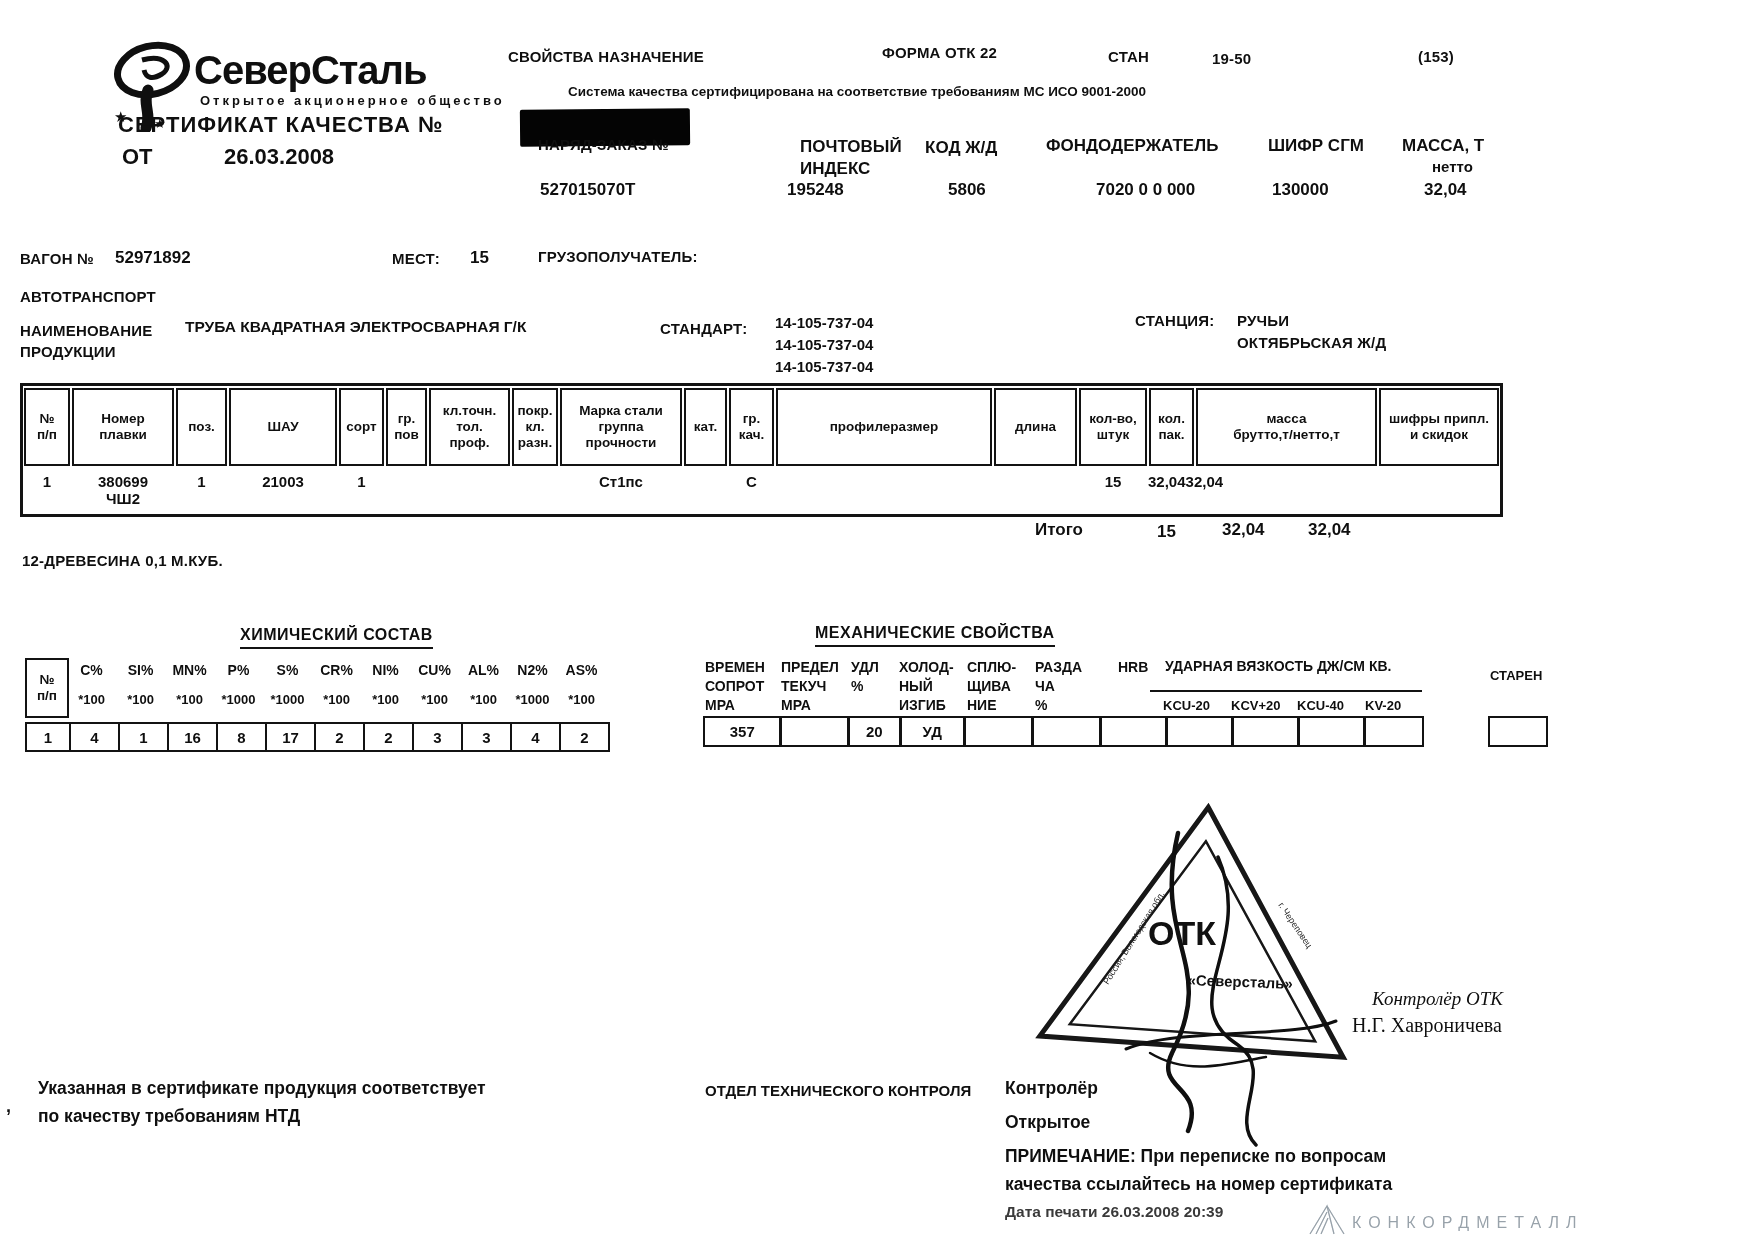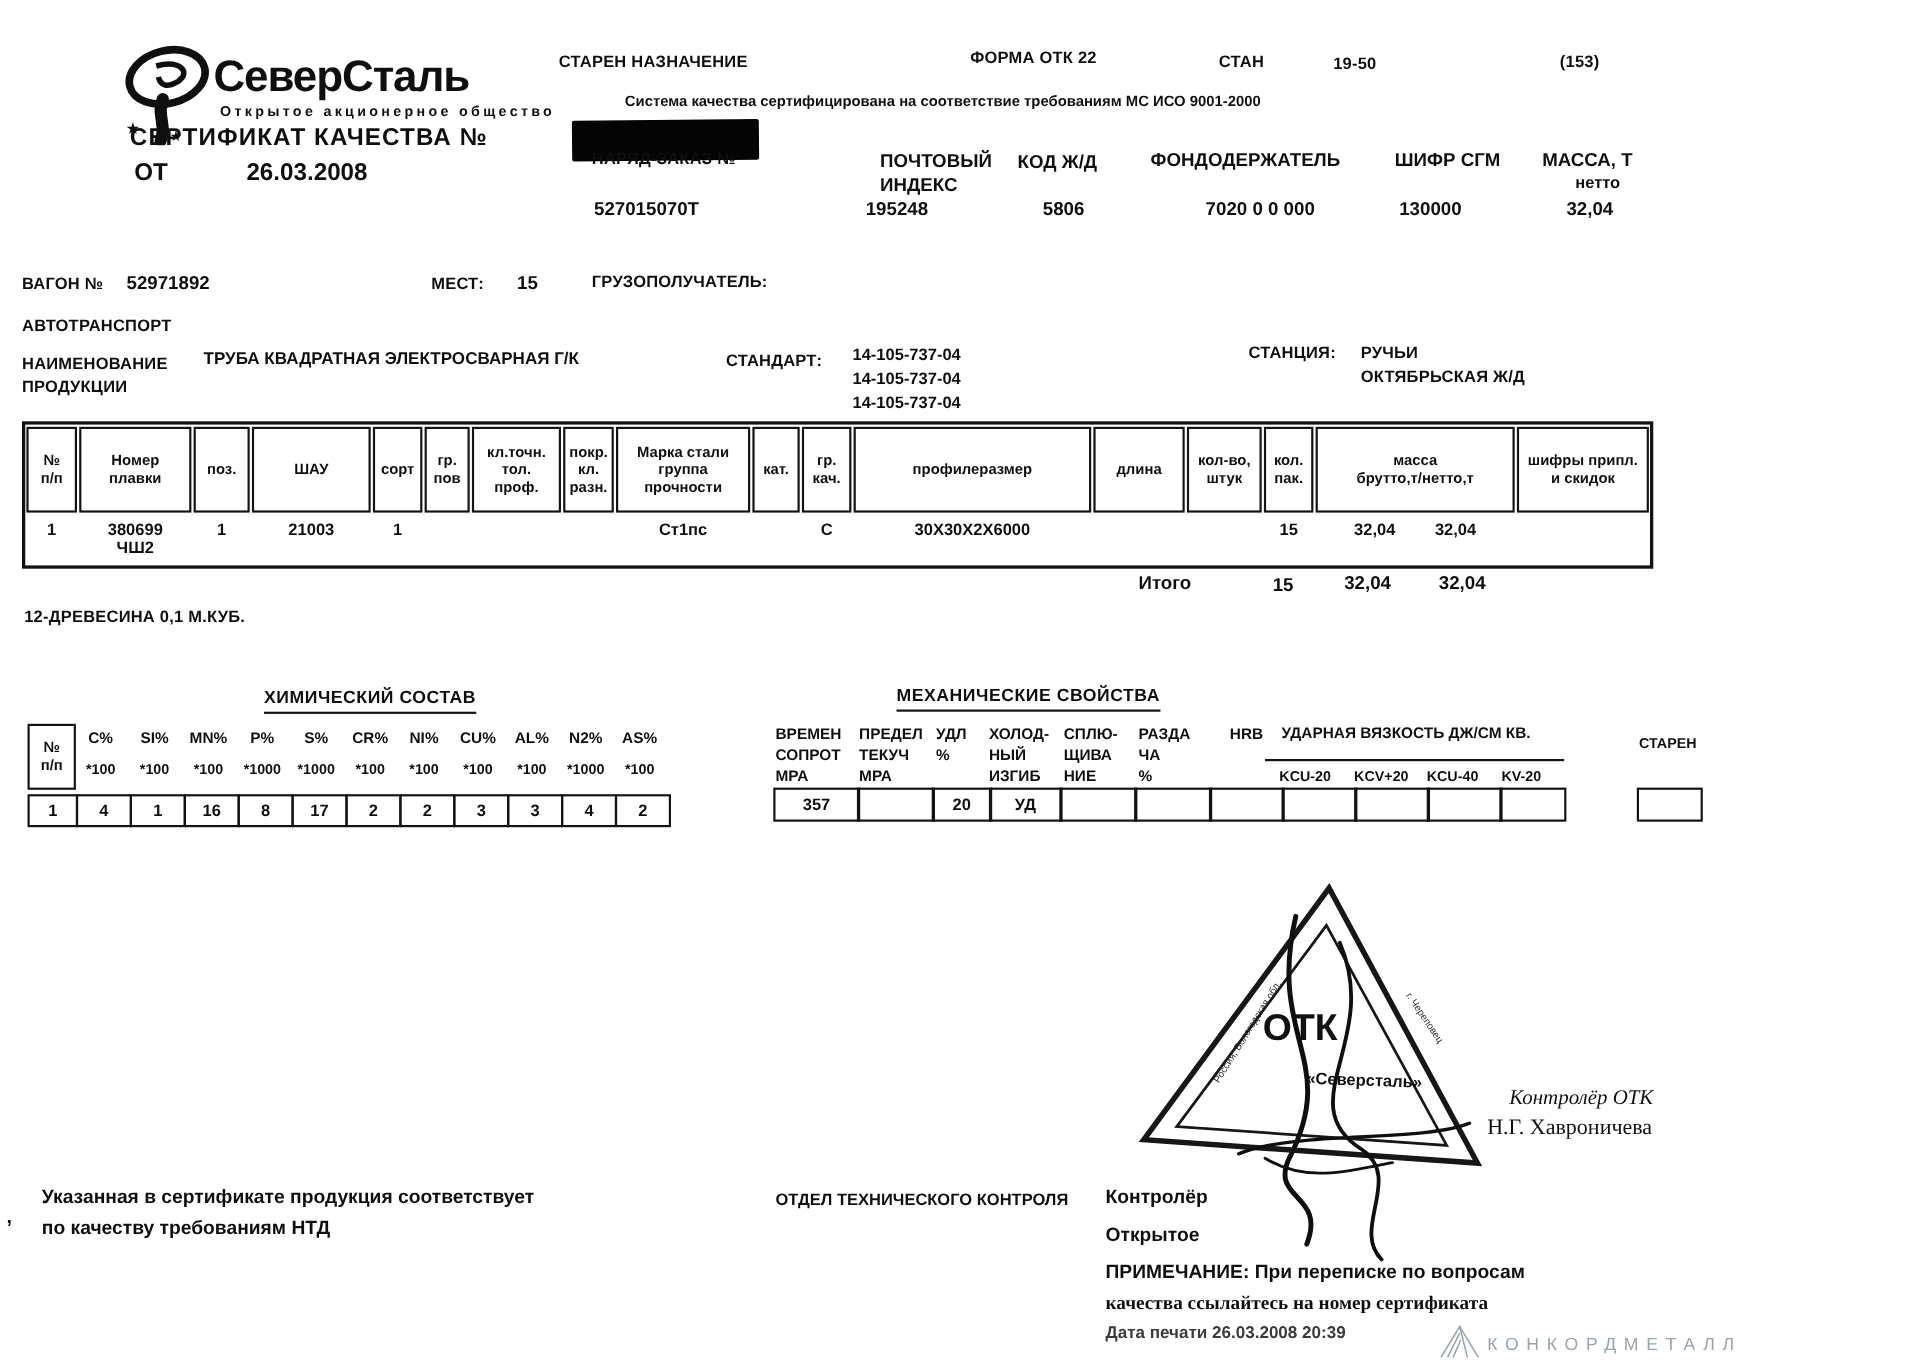--- a/index.html
+++ b/index.html
@@ -62,21 +62,21 @@
       <text x="2" y="82" font-size="15" fill="#141414">★</text>
       <text x="42" y="88" font-size="13" fill="#141414">★</text>
     </svg>
   </div>
   <div class="abs b" style="left:194px;top:48px;font-size:40px;letter-spacing:-1px;">СеверСталь</div>
   <div class="abs b" style="left:200px;top:93px;font-size:13px;letter-spacing:3px;">Открытое акционерное общество</div>
   <div class="abs b" style="left:118px;top:112px;font-size:22px;letter-spacing:1px;">СЕРТИФИКАТ КАЧЕСТВА №</div>
   <div class="abs b" style="left:122px;top:144px;font-size:22px;">ОТ</div>
   <div class="abs b" style="left:208px;top:144px;font-size:22px;margin-left:16px;">26.03.2008</div>
 
-  <div class="abs lbl" style="left:508px;top:48px;">СТАРЕН НАЗНАЧЕНИЕ</div>
+  <div class="abs lbl" style="left:508px;top:48px;">СВОЙСТВА НАЗНАЧЕНИЕ</div>
   <div class="abs lbl" style="left:882px;top:44px;">ФОРМА ОТК 22</div>
   <div class="abs lbl" style="left:1108px;top:48px;">СТАН</div>
   <div class="abs lbl" style="left:1212px;top:50px;">19-50</div>
   <div class="abs lbl" style="left:1418px;top:48px;">(153)</div>
   <div class="abs b" style="left:568px;top:84px;font-size:13.5px;">Система качества сертифицирована на соответствие требованиям МС ИСО 9001-2000</div>
 
   <div class="redact"></div>
 
   <div class="abs lbl" style="left:538px;top:136px;">НАРЯД-ЗАКАЗ №</div>
   <div class="abs val" style="left:540px;top:180px;">527015070Т</div>
@@ -159,21 +159,20 @@
 ЧШ2</div>
       <div class="dc">1</div>
       <div class="dc">21003</div>
       <div class="dc">1</div>
       <div class="dc"></div>
       <div class="dc"></div>
       <div class="dc"></div>
       <div class="dc">Ст1пс</div>
       <div class="dc"></div>
       <div class="dc">С</div>
-      <div class="dc">30Х30Х2Х6000</div>
       <div class="dc"></div>
       <div class="dc"></div>
       <div class="dc">15</div>
       <div class="masscell">
         <span>32,04</span>
         <span>32,04</span>
       </div>
       <div class="dc"></div>
     </div>
   </div>
@@ -293,21 +292,21 @@
     </svg>
   </div>
 
   <div class="abs b" style="left:38px;top:1078px;font-size:17.5px;">Указанная в сертификате продукция соответствует</div>
   <div class="abs b" style="left:38px;top:1106px;font-size:17.5px;">по качеству требованиям НТД</div>
   <div class="abs b" style="left:705px;top:1082px;font-size:15px;">ОТДЕЛ ТЕХНИЧЕСКОГО КОНТРОЛЯ</div>
 
   <div class="abs b" style="left:1005px;top:1078px;font-size:17.5px;">Контролёр</div>
   <div class="abs b" style="left:1005px;top:1112px;font-size:17.5px;">Открытое</div>
   <div class="abs b" style="left:1005px;top:1146px;font-size:17.5px;">ПРИМЕЧАНИЕ: При переписке по вопросам</div>
-  <div class="abs b" style="left:1005px;top:1174px;font-size:17.5px;font-family:Liberation Serif, serif;">качества ссылайтесь на номер сертификата</div>
+  <div class="abs b" style="left:1005px;top:1174px;font-size:17.5px;">качества ссылайтесь на номер сертификата</div>
   <div class="abs b faded" style="left:1005px;top:1203px;font-size:15.5px;">Дата печати 26.03.2008 20:39</div>
 
   <div class="abs serif-i" style="left:1372px;top:988px;">Контролёр ОТК</div>
   <div class="abs serif" style="left:1352px;top:1014px;">Н.Г. Хавроничева</div>
 
   <div class="abs" style="left:1308px;top:1204px;width:38px;height:32px;">
     <svg width="38" height="32" viewBox="0 0 38 32">
       <g stroke="#97a0a8" fill="none" stroke-width="1.4">
         <path d="M2,30 L19,2 L26,30"></path>
         <path d="M8,30 L19,8"></path>

